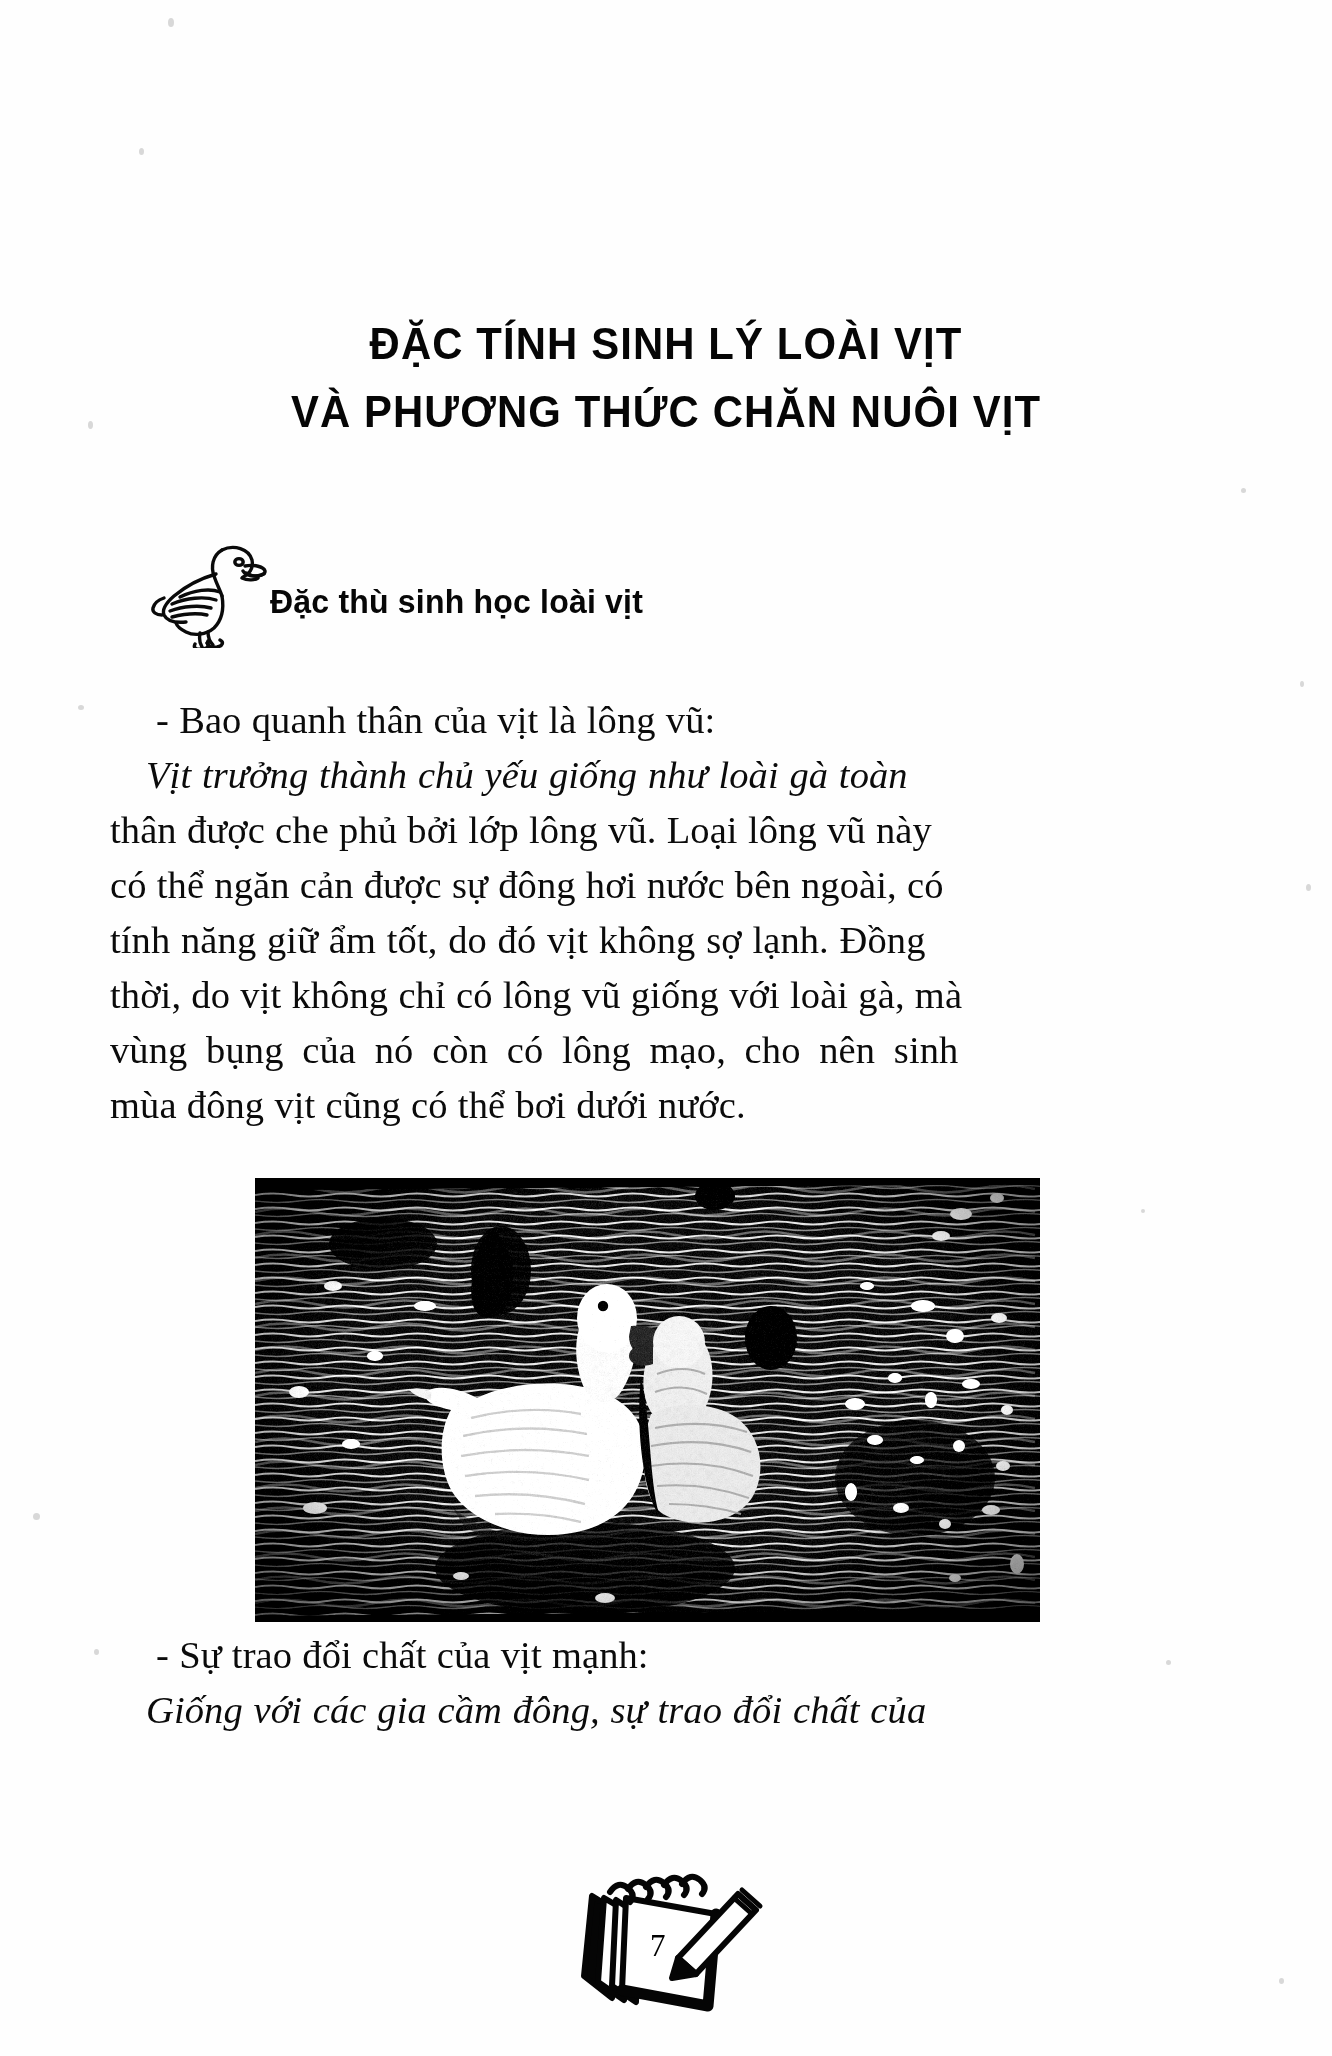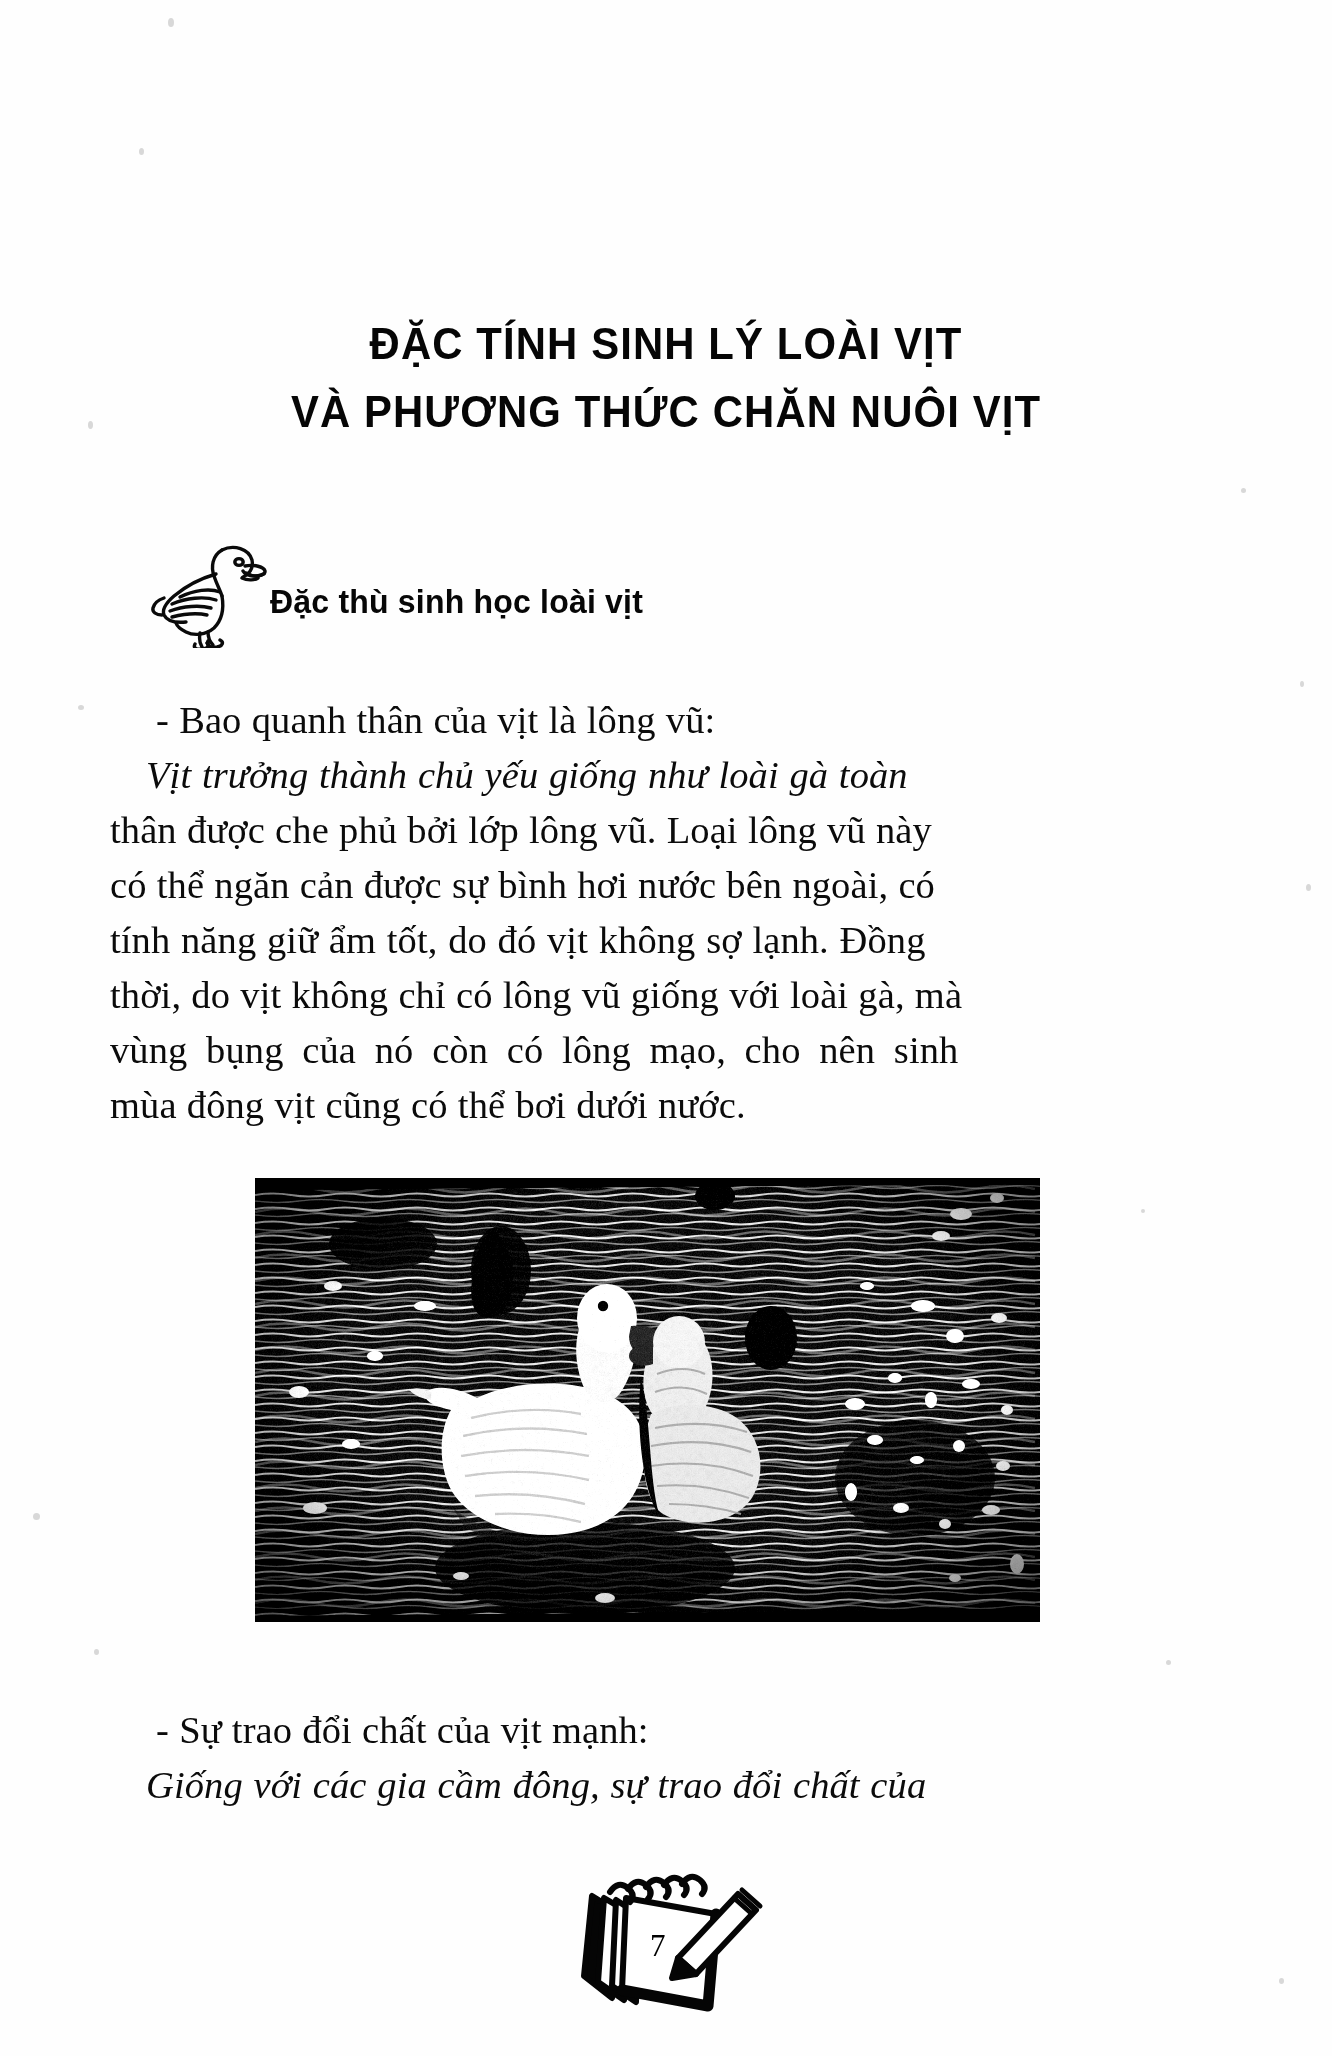--- a/index.html
+++ b/index.html
@@ -88,21 +88,21 @@
     left: 82px;
     width: 1105px;
     font-size: 38.5px;
     line-height: 55px;
     color: #0b0b0b;
     text-align: justify;
     text-justify: inter-word;
     letter-spacing: 0.1px;
   }
   #para-1 { top: 693px; }
-  #para-2 { top: 1703px; }
+  #para-2 { top: 1628px; }
 
   .para-line {
     display: block;
     white-space: nowrap;
     margin-left: 28px;
   }
   .para-line.indent  { padding-left: 46px; }
   .para-line.indent2 { padding-left: 36px; font-style: italic; }
 
   
@@ -201,21 +201,21 @@
         </g>
       </svg>
     </span>
     <span id="section-heading-label">Đặc thù sinh học loài vịt</span>
   </div>
 
   <div class="para" id="para-1">
     <span class="para-line indent j1">- Bao quanh thân của vịt là lông vũ:</span>
     <span class="para-line indent2 j2">Vịt trưởng thành chủ yếu giống như loài gà toàn</span>
     <span class="para-line j1">thân được che phủ bởi lớp lông vũ. Loại lông vũ này</span>
-    <span class="para-line j1">có thể ngăn cản được sự bình hơi nước bên ngoài, có</span>
+    <span class="para-line j1">có thể ngăn cản được sự đông hơi nước bên ngoài, có</span>
     <span class="para-line j2">tính năng giữ ẩm tốt, do đó vịt không sợ lạnh. Đồng</span>
     <span class="para-line j1">thời, do vịt không chỉ có lông vũ giống với loài gà, mà</span>
     <span class="para-line j4">vùng bụng của nó còn có lông mạo, cho nên sinh</span>
     <span class="para-line j1">mùa đông vịt cũng có thể bơi dưới nước.</span>
   </div>
 
   <figure id="photo" style="margin:0;">
     <svg viewBox="0 0 785 444" width="785" height="444" preserveAspectRatio="none" aria-hidden="true">
       <defs>
 

